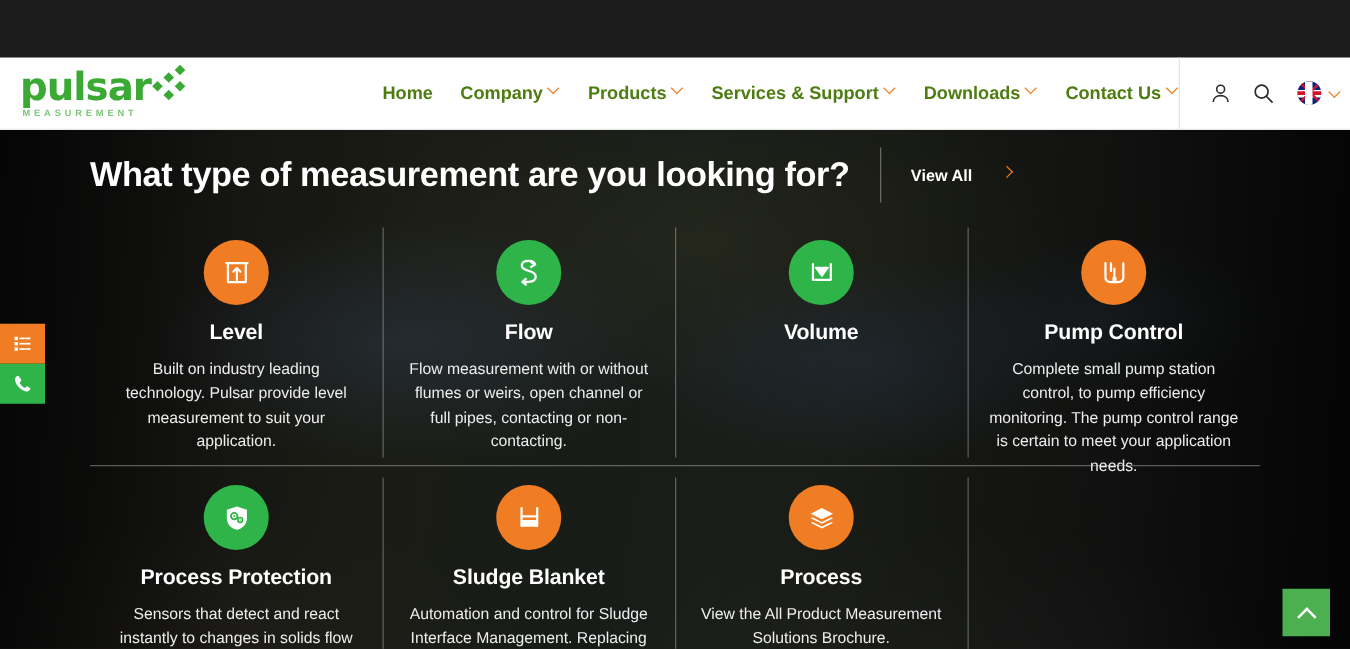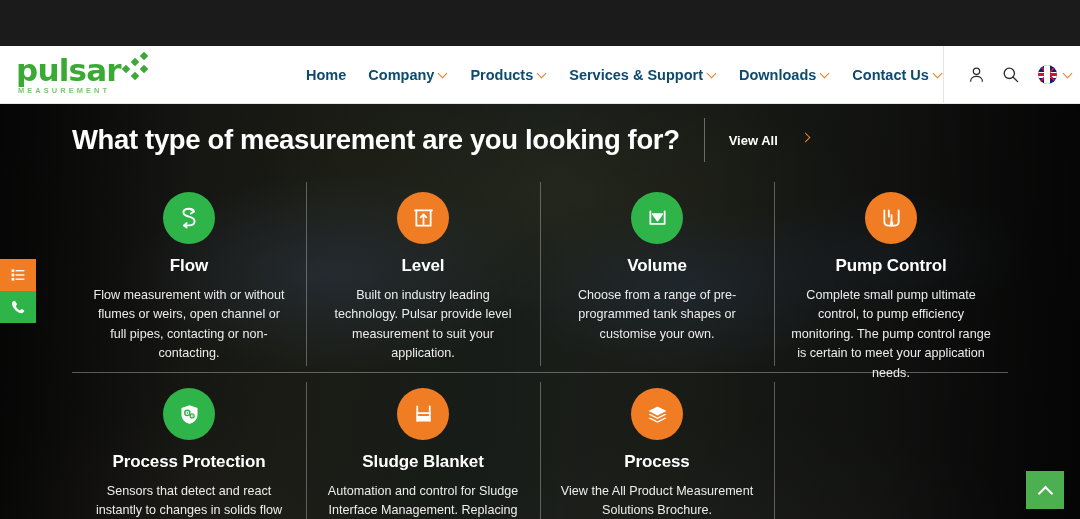--- a/index.html
+++ b/index.html
@@ -85,25 +85,24 @@
   .nav {
     display: flex;
     align-items: center;
     gap: 22px;
     flex: 1 1 auto;
     height: 100%;
     padding-left: 6px;
   }
   .nav-item {
     display: flex;
-    align-items: center;
     gap: 5px;
     font-size: 14.5px;
     font-weight: 700;
-    color: #0c4a6e;
+    color: #4d7c0f;
     cursor: pointer;
     white-space: nowrap;
     font-family: "Liberation Sans", sans-serif;
   }
   .chev-down {
     width: 9px;
     height: 9px;
     position: relative;
     display: inline-block;
   }
@@ -456,66 +455,65 @@
         </div>
       </div>
 
       <div class="grid">
 
         <div class="row-divider"></div>
 
         <div class="row row-1">
 
           <div class="card">
-            <div class="card-icon icon-green">
-              <svg width="26" height="26" viewBox="0 0 28 28" fill="none" stroke="#ffffff" stroke-width="2" stroke-linecap="round" stroke-linejoin="round">
-                <path d="M19 7 C19 4.5 16.5 4 14 4 C10 4 8 5.5 8 8 C8 10.5 10 11.5 14 12.5 C18 13.5 20 15 20 17.5 C20 20 18 22 14 22 L9 22"></path>
-                <path d="M16 5 L19.5 7 L16 9.2"></path>
-                <path d="M11.5 19.5 L8.5 22 L11.5 24.3"></path>
-              </svg>
-            </div>
-            <div class="card-title">Flow</div>
-            <div class="card-desc">Flow measurement with or without flumes or weirs, open channel or full pipes, contacting or non-contacting.</div>
-          </div>
-
-          <div class="card">
             <div class="card-icon icon-orange">
               <svg width="25" height="25" viewBox="0 0 28 28" fill="none" stroke="#ffffff" stroke-width="2" stroke-linecap="round" stroke-linejoin="round">
                 <path d="M6 5 L6 22 L22 22 L22 5"></path>
                 <path d="M4.5 5 L23.5 5"></path>
                 <path d="M14 20.5 L14 9.5"></path>
                 <path d="M10.8 12.7 L14 9.4 L17.2 12.7"></path>
               </svg>
             </div>
             <div class="card-title">Level</div>
             <div class="card-desc">Built on industry leading technology. Pulsar provide level measurement to suit your application.</div>
           </div>
 
           <div class="card">
             <div class="card-icon icon-green">
+              <svg width="26" height="26" viewBox="0 0 28 28" fill="none" stroke="#ffffff" stroke-width="2" stroke-linecap="round" stroke-linejoin="round">
+                <path d="M19 7 C19 4.5 16.5 4 14 4 C10 4 8 5.5 8 8 C8 10.5 10 11.5 14 12.5 C18 13.5 20 15 20 17.5 C20 20 18 22 14 22 L9 22"></path>
+                <path d="M16 5 L19.5 7 L16 9.2"></path>
+                <path d="M11.5 19.5 L8.5 22 L11.5 24.3"></path>
+              </svg>
+            </div>
+            <div class="card-title">Flow</div>
+            <div class="card-desc">Flow measurement with or without flumes or weirs, open channel or full pipes, contacting or non-contacting.</div>
+          </div>
+
+          <div class="card">
+            <div class="card-icon icon-green">
               <svg width="25" height="25" viewBox="0 0 28 28" fill="none" stroke="#ffffff" stroke-width="2" stroke-linecap="round" stroke-linejoin="round">
                 <path d="M6 6 L6 20 L22 20 L22 6"></path>
                 <path d="M8.5 9 L14 16.5 L19.5 9 Z" fill="#ffffff" stroke="#ffffff" stroke-width="1.6"></path>
               </svg>
             </div>
             <div class="card-title">Volume</div>
-            <div class="card-desc">Choose from a range of pre-programmed tank shapes or customise your own.</div>
           </div>
 
           <div class="card">
             <div class="card-icon icon-orange">
               <svg width="25" height="25" viewBox="0 0 28 28" fill="none" stroke="#ffffff" stroke-width="2" stroke-linecap="round" stroke-linejoin="round">
                 <path d="M6 5 L6 18 C6 20.5 8 22 11 22 L17 22 C20 22 22 20.5 22 18 L22 5"></path>
                 <path d="M11 5 L11 12"></path>
                 <path d="M14 10 L14 22"></path>
                 <rect x="12.3" y="17.5" width="3.6" height="4.5" fill="#ffffff" stroke="none"></rect>
               </svg>
             </div>
             <div class="card-title">Pump Control</div>
-            <div class="card-desc">Complete small pump ultimate control, to pump efficiency monitoring. The pump control range is certain to meet your application needs.</div>
+            <div class="card-desc">Complete small pump station control, to pump efficiency monitoring. The pump control range is certain to meet your application needs.</div>
           </div>
         </div>
 
         <div class="row row-2">
 
           <div class="card">
             <div class="card-icon icon-green">
               <svg width="25" height="25" viewBox="0 0 28 28">
                 <path d="M14 3.5 L23 6.6 L23 14 C23 19.5 18.8 23.3 14 24.5 C9.2 23.3 5 19.5 5 14 L5 6.6 Z" fill="#ffffff"></path>
                 <circle cx="11.6" cy="12.2" r="2.9" fill="none" stroke="#2fb44a" stroke-width="1.6"></circle>

